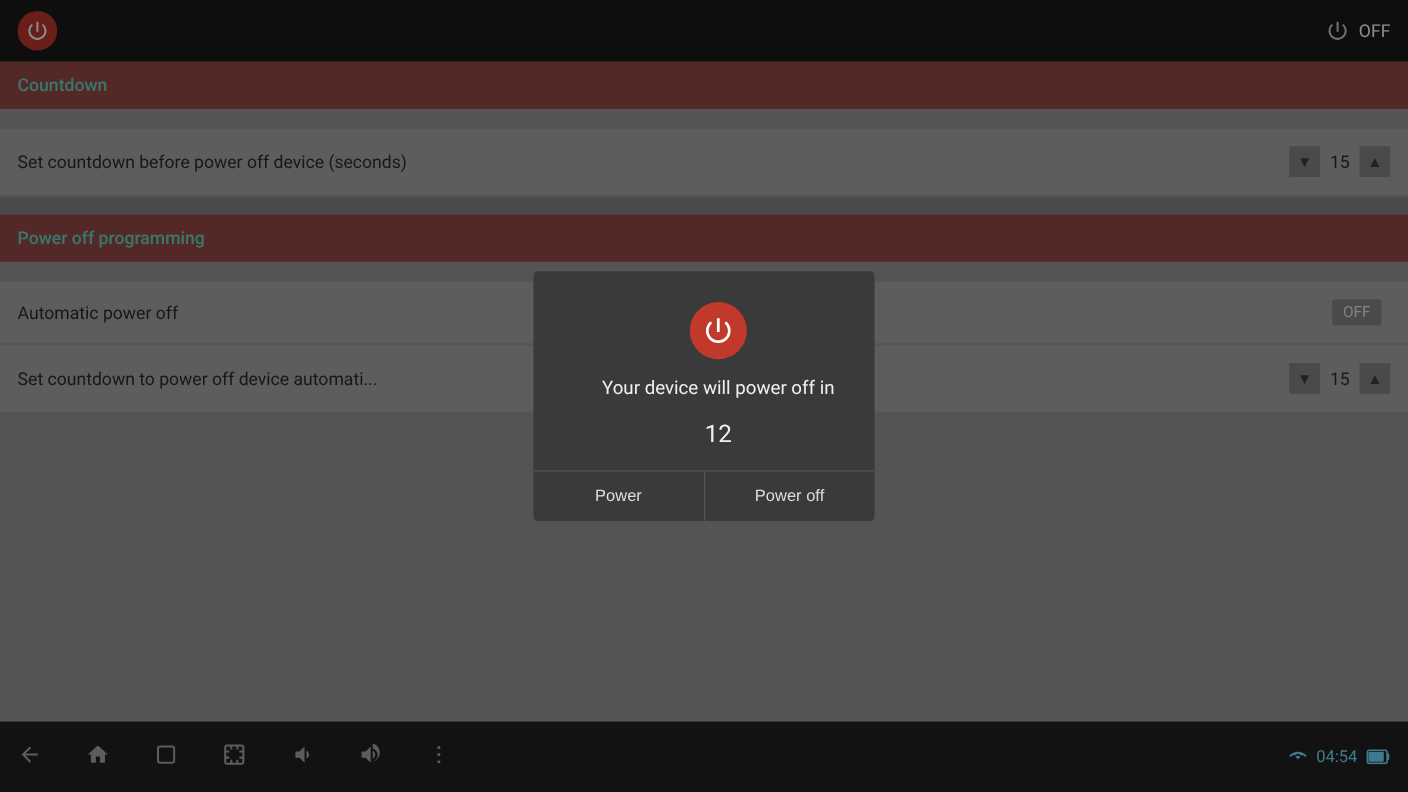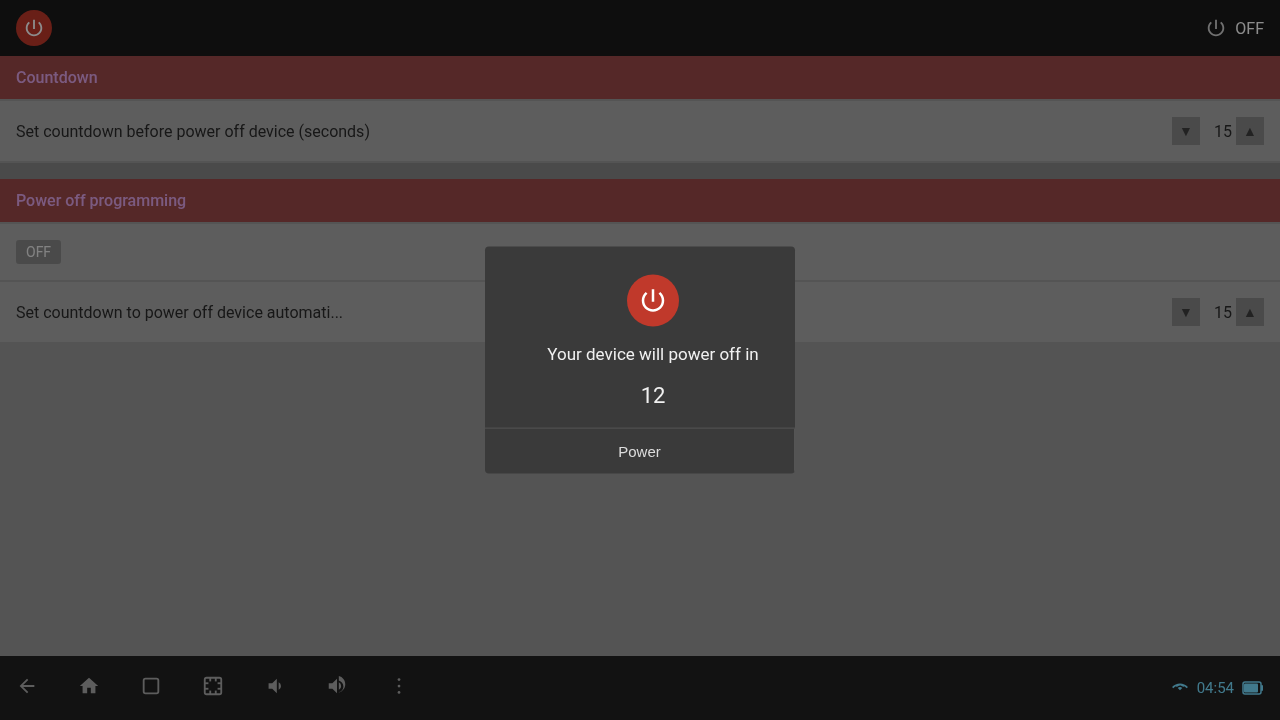--- a/index.html
+++ b/index.html
@@ -74,24 +74,24 @@
       position: absolute;
       top: 56px; left: 0; right: 0;
       bottom: 48px;
       background: #9e9e9e;
       opacity: 0.85;
     }
 
     .section-header {
       padding: 12px 16px;
       background: #a04040;
-      color: #f0abfc;
+      color: #5eead4;
       font-size: 16px;
       font-weight: 500;
-      margin-bottom: 2px;
+      margin-bottom: 18px;
     }
 
     .section-row {
       background: #b0b0b0;
       padding: 16px;
       display: flex;
       align-items: center;
       min-height: 56px;
       margin-bottom: 2px;
     }
@@ -118,21 +118,21 @@
       justify-content: center;
       cursor: pointer;
       color: #333;
       font-size: 14px;
     }
 
     .stepper-val {
       color: #1a1a1a;
       font-size: 16px;
       min-width: 28px;
-      text-align: right;
+      text-align: center;
     }
 
     .toggle-off {
       background: #888;
       color: #fff;
       padding: 4px 10px;
       border-radius: 3px;
       font-size: 14px;
       margin-right: 8px;
     }
@@ -287,20 +287,21 @@
       <button class="stepper-btn">▲</button>
     </div>
   </div>
 
   <div class="section-gap"></div>
 
   <div class="section-header">
     <span>Power off programming</span>
   </div>
   <div class="section-row">
+    <span class="section-row-text">Automatic power off</span>
     <div class="toggle-off">OFF</div>
   </div>
   <div class="section-row">
     <span class="section-row-text">Set countdown to power off device automati...</span>
     <div class="stepper">
       <button class="stepper-btn">▼</button>
       <span class="stepper-val">15</span>
       <button class="stepper-btn">▲</button>
     </div>
   </div>
@@ -313,20 +314,21 @@
     <div class="dialog-power-icon">
       <svg width="30" height="30" viewBox="0 0 24 24" fill="white">
         <path d="M13 3h-2v10h2V3zm4.83 2.17l-1.42 1.42C17.99 7.86 19 9.81 19 12c0 3.87-3.13 7-7 7s-7-3.13-7-7c0-2.19 1.01-4.14 2.58-5.42L6.17 5.17C4.23 6.82 3 9.26 3 12c0 4.97 4.03 9 9 9s9-4.03 9-9c0-2.74-1.23-5.18-3.17-6.83z"></path>
       </svg>
     </div>
     <div class="dialog-message">Your device will power off in</div>
     <div class="dialog-countdown">12</div>
   </div>
   <div class="dialog-buttons">
     <button class="dialog-btn">Power</button>
+    <button class="dialog-btn">Power off</button>
   </div>
 </div>
 
 <div class="bottom-bar">
   <div class="bottom-nav-icons">
 
     <span class="nav-icon">
       <svg width="22" height="22" viewBox="0 0 24 24" fill="#aaa">
           <path d="M20 11H7.83l5.59-5.59L12 4l-8 8 8 8 1.41-1.41L7.83 13H20v-2z"></path>
         </svg>

